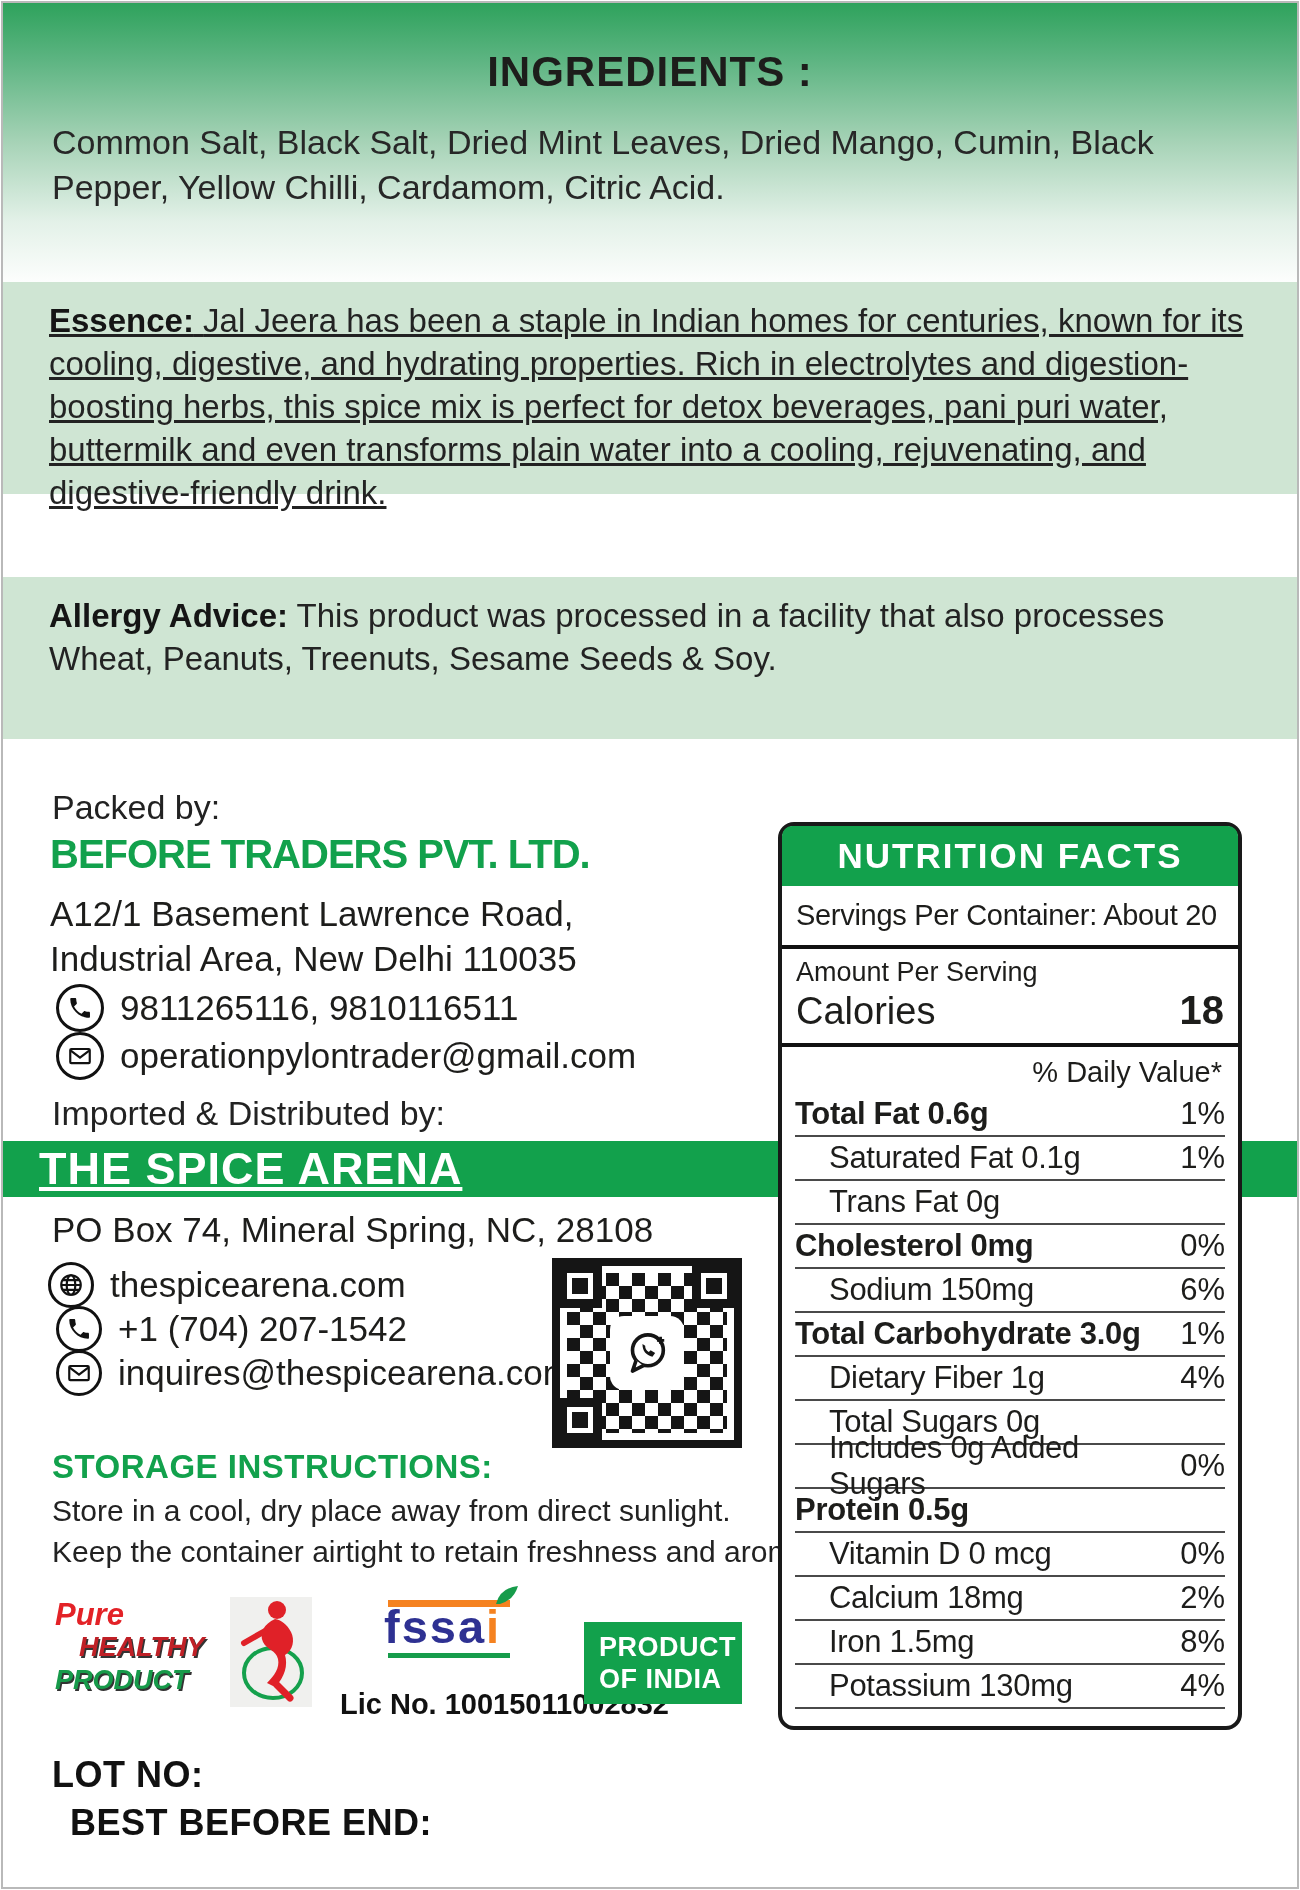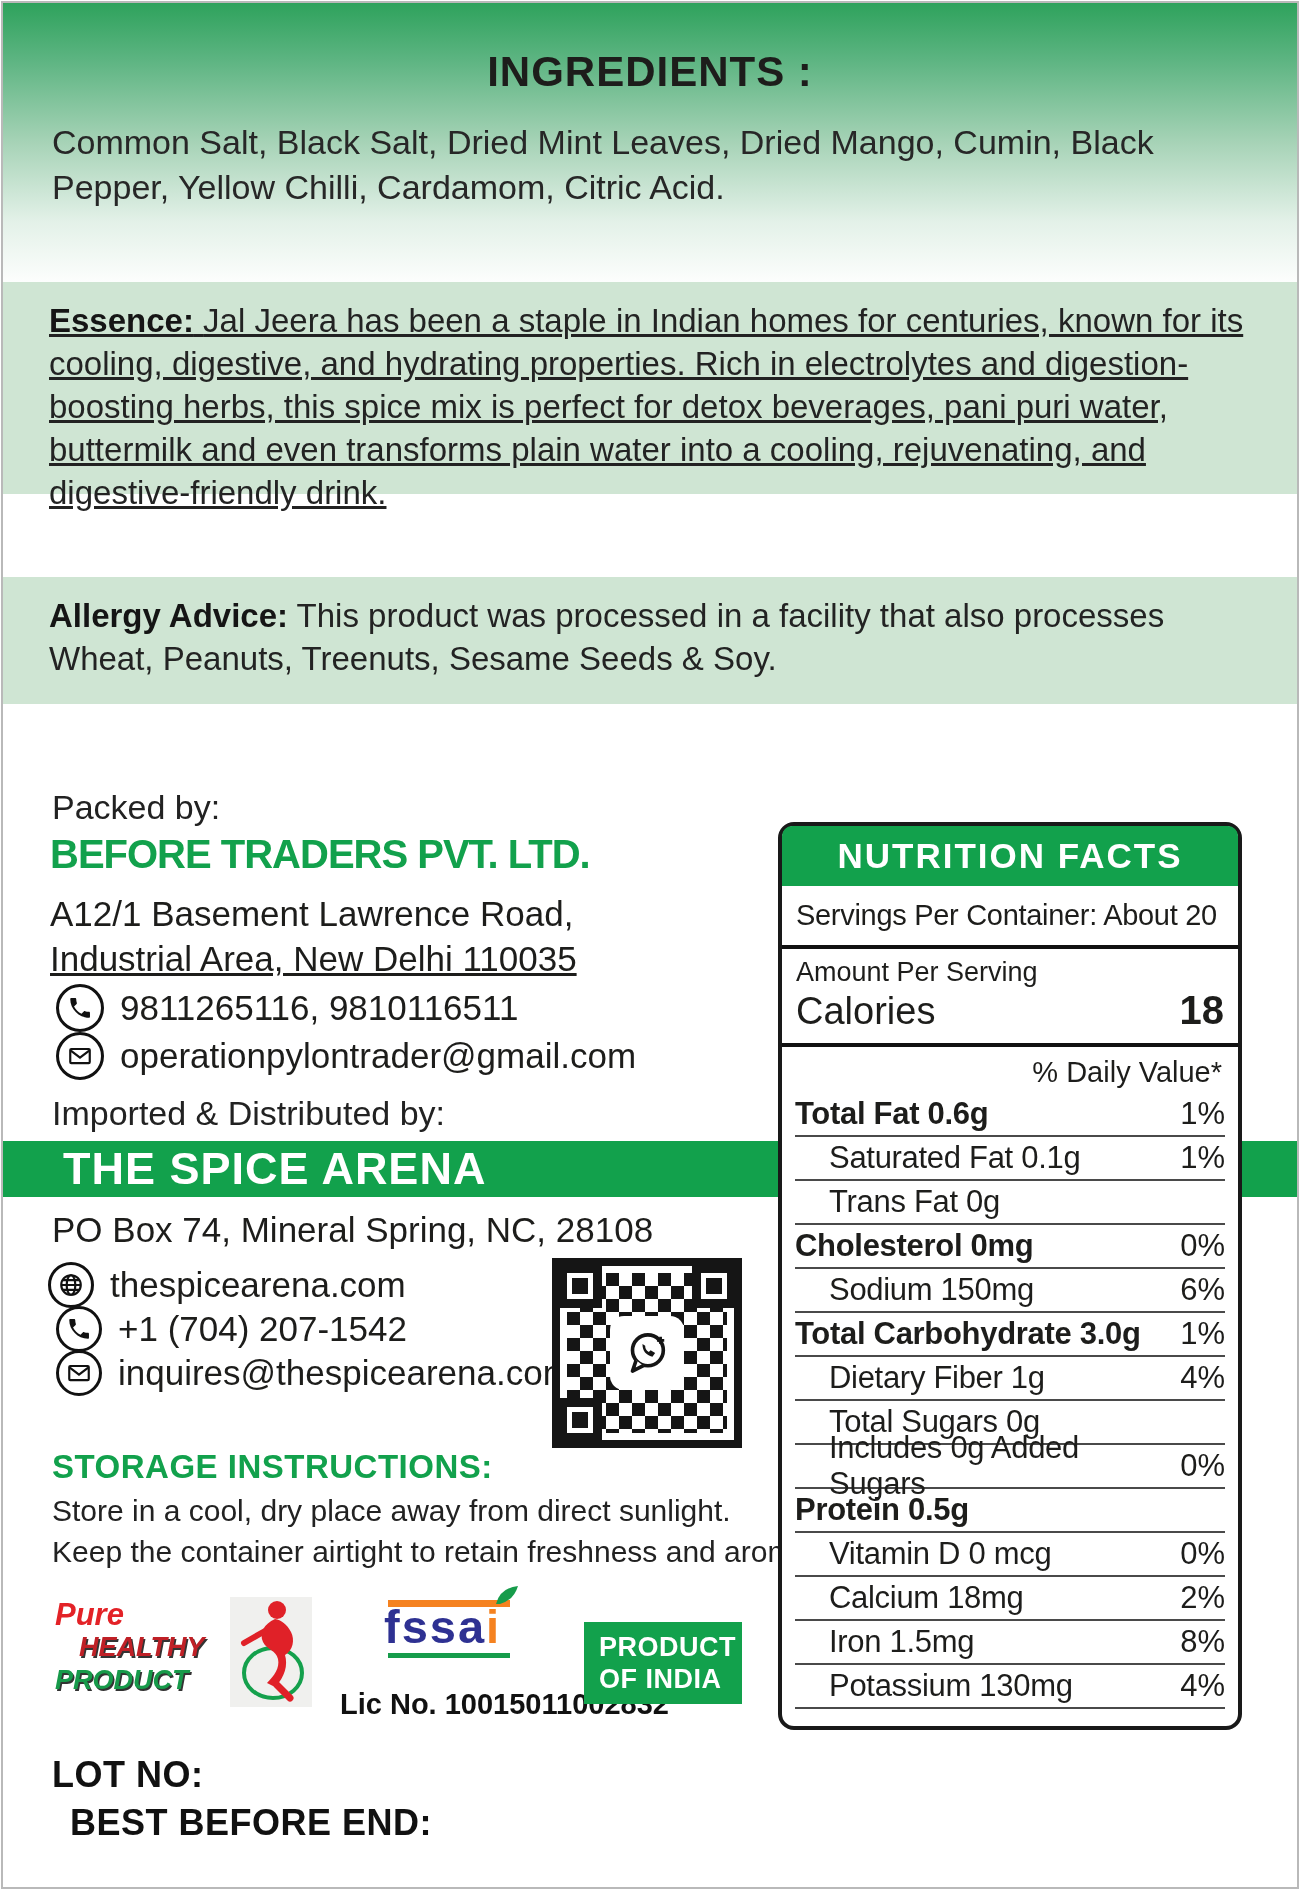--- a/index.html
+++ b/index.html
@@ -11,38 +11,38 @@
   .sec-gradient{position:absolute;top:3px;left:3px;right:3px;height:280px;
     background:linear-gradient(180deg,#2ea25c 0%,#5cb481 20%,#a7d3b7 50%,#e3f1e8 78%,#fdfefd 100%);}
   .ing-heading{position:absolute;top:48px;left:0;width:100%;text-align:center;
     font-size:42px;font-weight:800;letter-spacing:1px;color:#1d1d1b;}
   .ing-text{position:absolute;top:120px;left:52px;width:1205px;
     font-size:34px;line-height:45px;color:#272727;}
 
   
   .block{position:absolute;left:3px;right:3px;background:#cfe5d3;}
   .block-essence{top:282px;height:212px;text-decoration:underline;}
-  .block-allergy{top:577px;height:127px;}
+  .block-allergy{top:577px;height:162px;}
   .block-inner{padding:17px 40px 0 46px;font-size:33px;line-height:43px;color:#232323;}
   .block-inner b{font-weight:800;color:#151515;}
 
   
   .abs{position:absolute;}
   .t34{font-size:34px;color:#222;}
   .t35{font-size:35px;color:#1d1d1b;}
   .company-green{font-size:40px;font-weight:800;letter-spacing:-1px;color:#12A14C;}
   .contact-row{position:absolute;display:flex;align-items:center;gap:16px;}
   .circ-icon{width:42px;height:42px;border:3px solid #111;border-radius:50%;
     display:flex;align-items:center;justify-content:center;flex:0 0 auto;}
   .circ-icon svg{width:26px;height:26px;}
 
   
   .banner{position:absolute;top:1141px;left:3px;right:3px;height:56px;background:#12A14C;z-index:1;}
-  .banner-text{margin-left:60px;color:#fff;font-size:45px;font-weight:800;
-    letter-spacing:1px;line-height:56px;}
+  .banner-text{margin-left:36px;color:#fff;font-size:45px;font-weight:800;
+    letter-spacing:1px;line-height:56px;text-decoration:underline;}
 
   
   .qr{position:absolute;left:552px;top:1258px;width:190px;height:190px;z-index:2;
     border:8px solid #151515;background:#fff;box-sizing:border-box;}
   .qr-field{position:absolute;inset:7px;
     background:conic-gradient(#151515 90deg,transparent 90deg 180deg,#151515 180deg 270deg,transparent 270deg) 0 0/26px 26px;}
   .finder{position:absolute;width:44px;height:44px;border:9px solid #151515;background:#fff;box-sizing:border-box;}
   .finder::after{content:"";position:absolute;inset:5px;background:#151515;}
   .f-tl{top:-2px;left:-2px;} .f-tr{top:-2px;right:-2px;} .f-bl{bottom:-2px;left:-2px;}
   .qr-center{position:absolute;left:50%;top:50%;width:74px;height:74px;margin:-37px 0 0 -37px;
@@ -106,21 +106,21 @@
   <div class="block block-allergy">
     <div class="block-inner">
       <b>Allergy Advice:</b>
       <span>This product was processed in a facility that also processes Wheat, Peanuts, Treenuts, Sesame Seeds &amp; Soy.</span>
     </div>
   </div>
 
   <div class="abs t34" style="left:52px;top:788px;">Packed by:</div>
   <div class="abs company-green" style="left:50px;top:832px;">BEFORE TRADERS PVT. LTD.</div>
   <div class="abs t35" style="left:50px;top:894px;">A12/1 Basement Lawrence Road,</div>
-  <div class="abs t35" style="left:50px;top:939px;text-decoration:underline;">Industrial Area, New Delhi 110035</div>
+  <div class="abs t35" style="left:50px;top:939px;">Industrial Area, New Delhi 110035</div>
 
   <div class="contact-row" style="left:56px;top:984px;">
     <span class="circ-icon">
       <svg viewBox="0 0 24 24" fill="none">
           <path d="M6.5 10.5c1.6 3 3.9 5.3 6.9 6.9l2.3-2.3c.3-.3.7-.4 1-.2 1.1.4 2.3.6 3.5.6.6 0 1 .4 1 1V20c0 .6-.4 1-1 1C10.9 21 3 13.1 3 3.8c0-.6.4-1 1-1h3.5c.6 0 1 .4 1 1 0 1.2.2 2.4.6 3.5.1.3 0 .7-.2 1l-2.4 2.2z" fill="#111"></path>
         </svg>
     </span>
     <span class="t35">9811265116, 9810116511</span>
   </div>
   <div class="contact-row" style="left:56px;top:1032px;">

